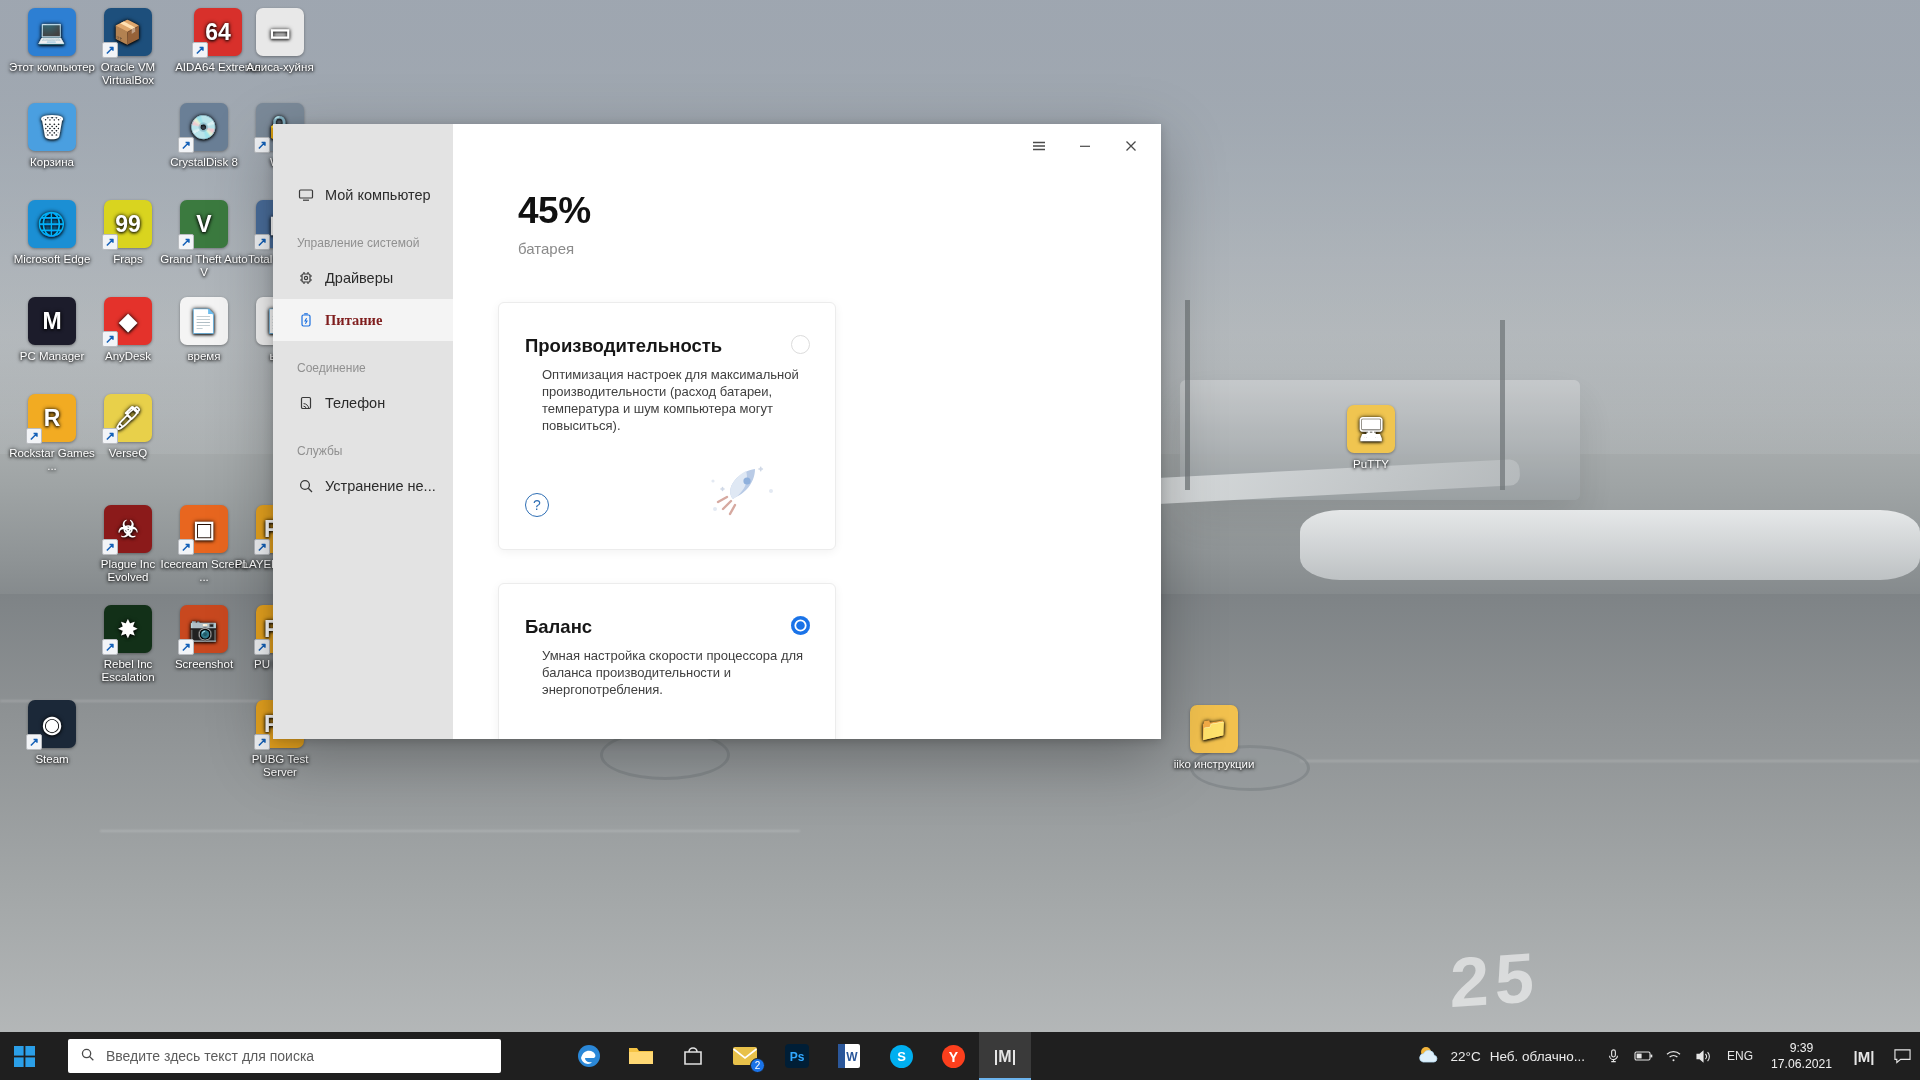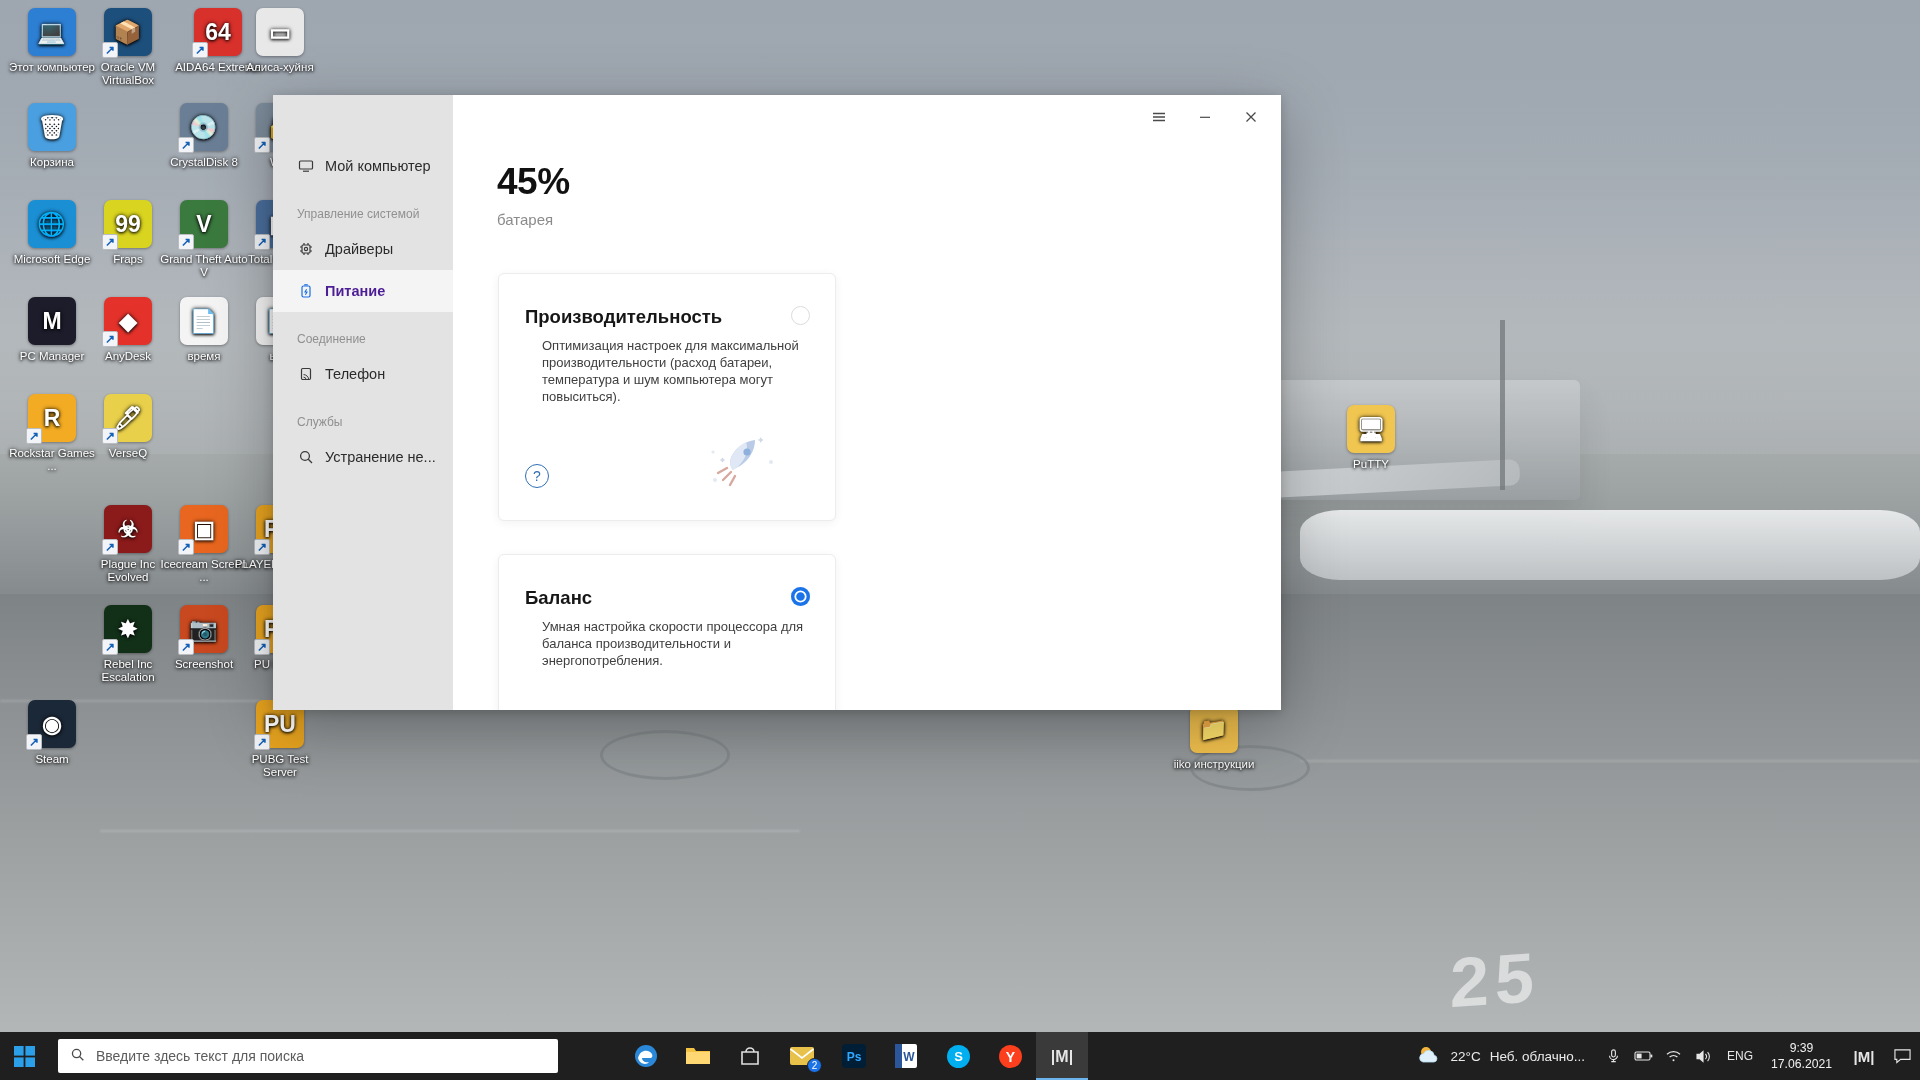--- a/index.html
+++ b/index.html
@@ -80,59 +80,59 @@
   .dicon .lbl { display: block; }
   .shortcut-arrow {
     position: absolute; left: -2px; bottom: -2px; width: 16px; height: 16px;
     background: #f2f4f7; border: 1px solid #b9bcc0; border-radius: 2px;
     color: #1461b8; font-size: 12px; line-height: 14px; font-weight: bold;
     text-shadow: none; display:flex; align-items:center; justify-content:center;
   }
 
   
   #app-window {
-    position: absolute; left: 273px; top: 95px; width: 1008px; height: 615px;
+    position: absolute; left: 273px; top: 124px; width: 888px; height: 615px;
     background: #ffffff;
     box-shadow: 0 18px 60px rgba(0,0,0,.28), 0 2px 10px rgba(0,0,0,.18);
     display: flex; overflow: hidden;
   }
   
   #sidebar {
     width: 180px; background: #e3e3e3; flex-shrink: 0;
     padding-top: 50px; position: relative;
   }
   .side-item {
     display: flex; align-items: center; gap: 11px;
     height: 42px; padding: 0 0 0 24px;
     font-size: 14.5px; color: #2b2b2b; cursor: pointer;
     white-space: nowrap;
   }
   .side-item.active {
-    background: #f4f4f4; color: #4c1d95; font-weight: bold;
+    background: #f4f4f4; color: #7f1d1d; font-weight: bold; font-family: Liberation Serif, serif;
   }
   .side-item .si-icon {
     width: 17px; height: 17px; flex-shrink: 0;
     display: flex; align-items: center; justify-content: center;
   }
   .side-group {
     font-size: 12px; color: #909090; padding: 20px 0 7px 24px;
     white-space: nowrap;
   }
   
   #content { flex: 1; background: #fff; position: relative; padding: 0; }
   #titlebar {
     position: absolute; right: 0; top: 0; height: 44px;
     display: flex; align-items: center; gap: 2px; padding-right: 8px;
   }
   .tb-btn {
     width: 44px; height: 40px; display: flex; align-items: center;
     justify-content: center; cursor: pointer; color: #4a4a4a;
   }
 
-  #battery-block { padding: 66px 0 0 44px; }
+  #battery-block { padding: 66px 0 0 65px; }
   #battery-pct { font-size: 37px; font-weight: bold; color: #111; letter-spacing: -0.5px; }
   #battery-label { font-size: 15px; color: #8b8b8b; margin-top: 8px; }
 
   #cards {
     display: flex; gap: 33px; padding: 45px 0 0 45px; flex-direction: column;
   }
   .pcard {
     width: 338px; height: 248px; background: #fff;
     border: 1px solid #ececec; border-radius: 6px;
     box-shadow: 0 2px 10px rgba(0,0,0,.055);
@@ -161,22 +161,22 @@
   
   #taskbar {
     position: absolute; left: 0; bottom: 0; width: 1920px; height: 48px;
     background: #1f1f1f; display: flex; align-items: center;
   }
   #start-btn {
     width: 48px; height: 48px; display: flex; align-items: center; justify-content: center;
     cursor: pointer;
   }
   #search-box {
-    width: 500px; height: 34px; background: #fff; border-radius: 2px;
-    margin-left: 10px; display: flex; align-items: center; gap: 11px;
+    width: 433px; height: 34px; background: #fff; border-radius: 2px;
+    margin-left: 20px; display: flex; align-items: center; gap: 11px;
     padding: 0 12px; cursor: text;
   }
   #search-box .sbtext { font-size: 14px; color: #5c5c5c; }
   .tb-app {
     width: 52px; height: 48px; display: flex; align-items: center;
     justify-content: center; position: relative; cursor: pointer;
   }
   .tb-app.active { background: #3a3a3a; box-shadow: inset 0 -2px 0 #6cb4ee; }
   .tb-badge {
     position: absolute; right: 6px; bottom: 7px; min-width: 15px; height: 15px;

